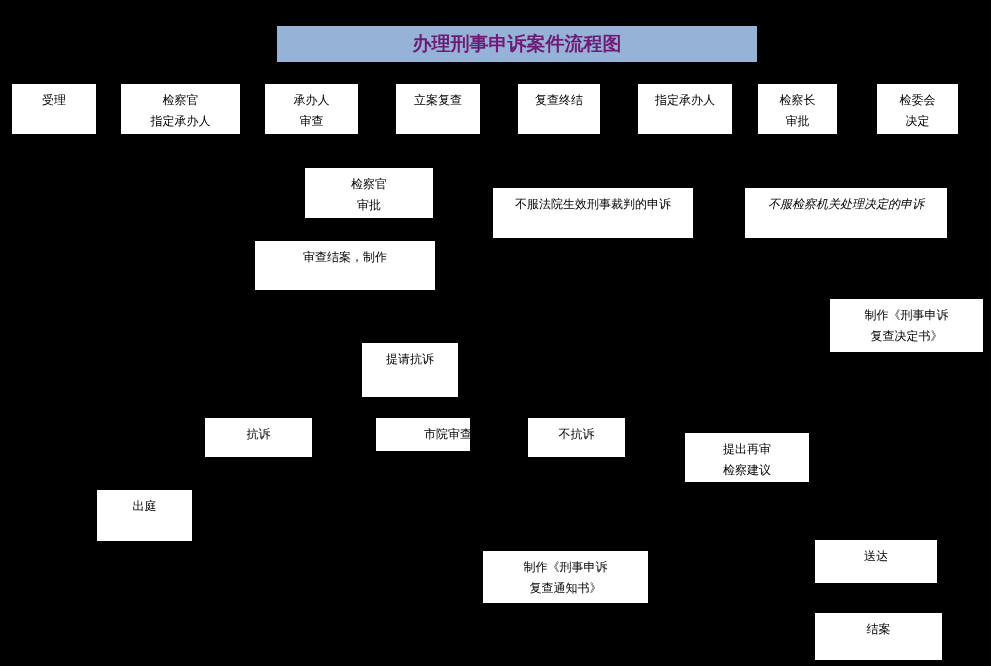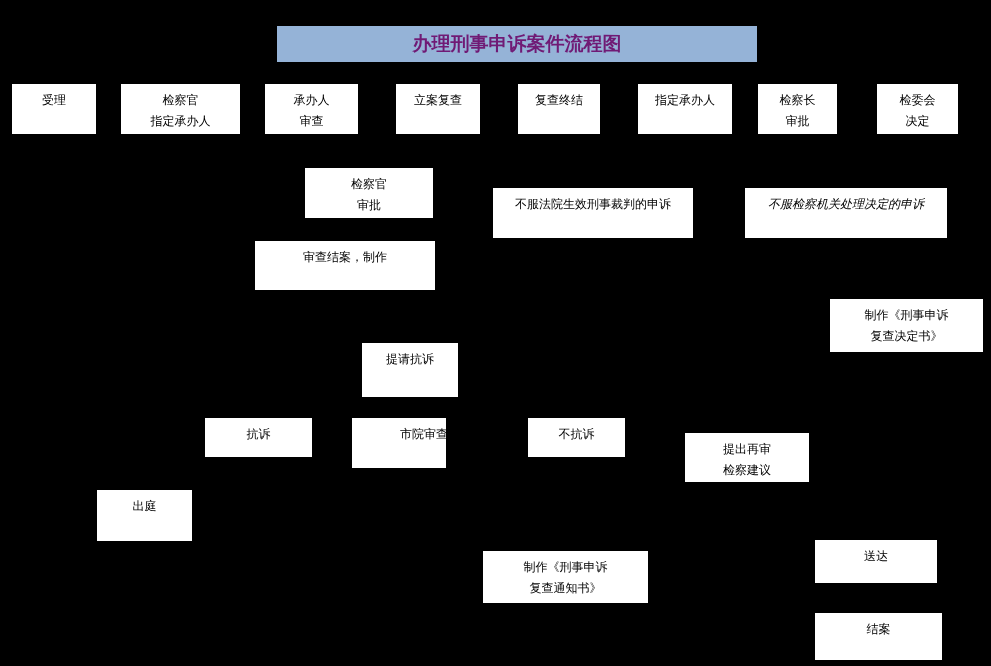--- a/index.html
+++ b/index.html
@@ -94,21 +94,21 @@
       <div class="flow-box" style="left: 830px; top: 299px; width: 153px; height: 53px;">
         <div class="flow-line">制作《刑事申诉</div>
         <div class="flow-line">复查决定书》</div>
       </div>
       <div class="flow-box" style="left: 362px; top: 343px; width: 96px; height: 54px;">
         <div class="flow-line">提请抗诉</div>
       </div>
       <div class="flow-box" style="left: 205px; top: 418px; width: 107px; height: 39px;">
         <div class="flow-line">抗诉</div>
       </div>
-      <div class="flow-box" style="left: 352px; top: 418px; width: 94px; height: 50px; padding-left: 48px;">
+      <div class="flow-box" style="left: 376px; top: 418px; width: 94px; height: 33px; padding-left: 48px;">
         <div class="flow-line">市院审查</div>
       </div>
       <div class="flow-box" style="left: 528px; top: 418px; width: 97px; height: 39px;">
         <div class="flow-line">不抗诉</div>
       </div>
       <div class="flow-box" style="left: 685px; top: 408px; width: 124px; height: 49px; margin-top: 25px;">
         <div class="flow-line">提出再审</div>
         <div class="flow-line">检察建议</div>
       </div>
       <div class="flow-box" style="left: 97px; top: 490px; width: 95px; height: 51px;">

